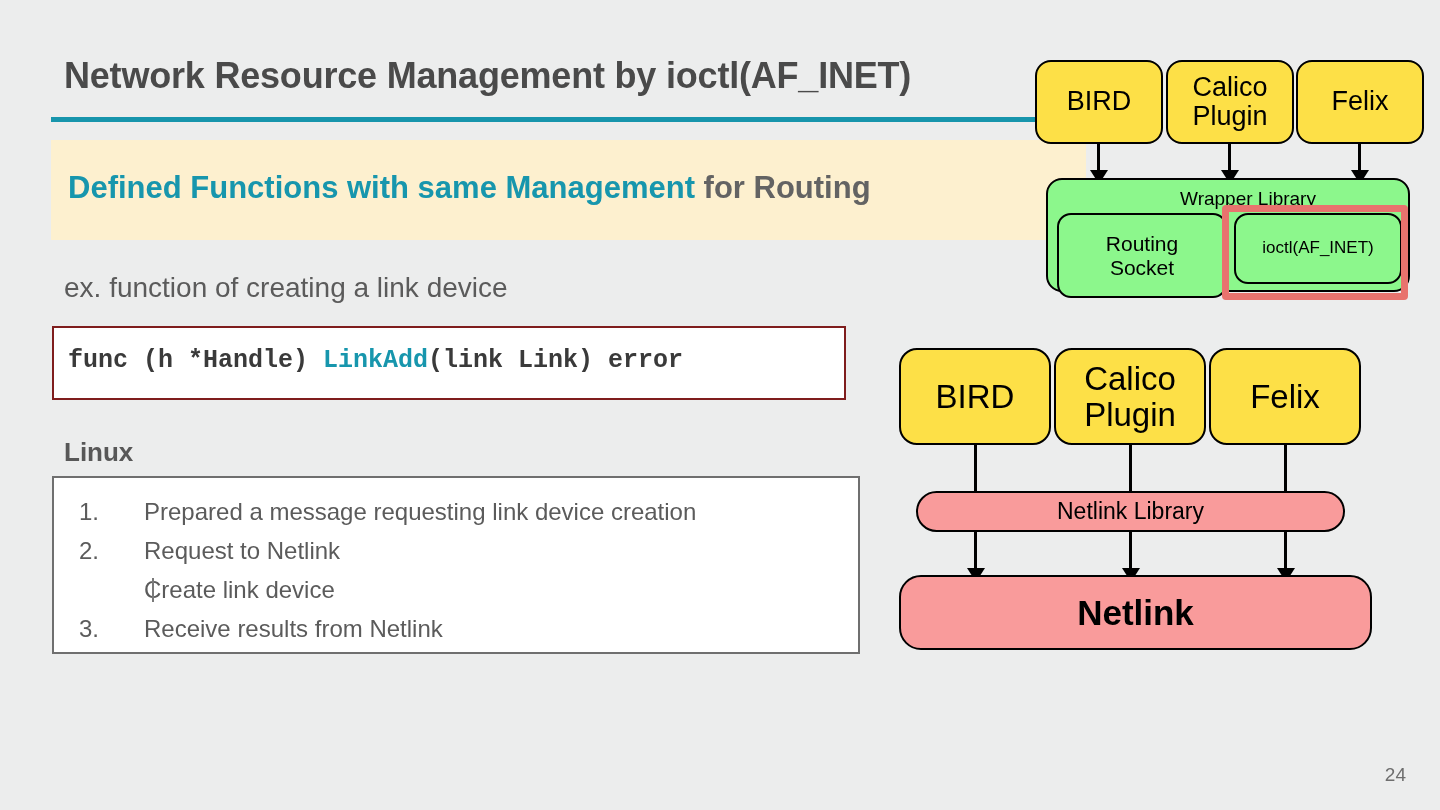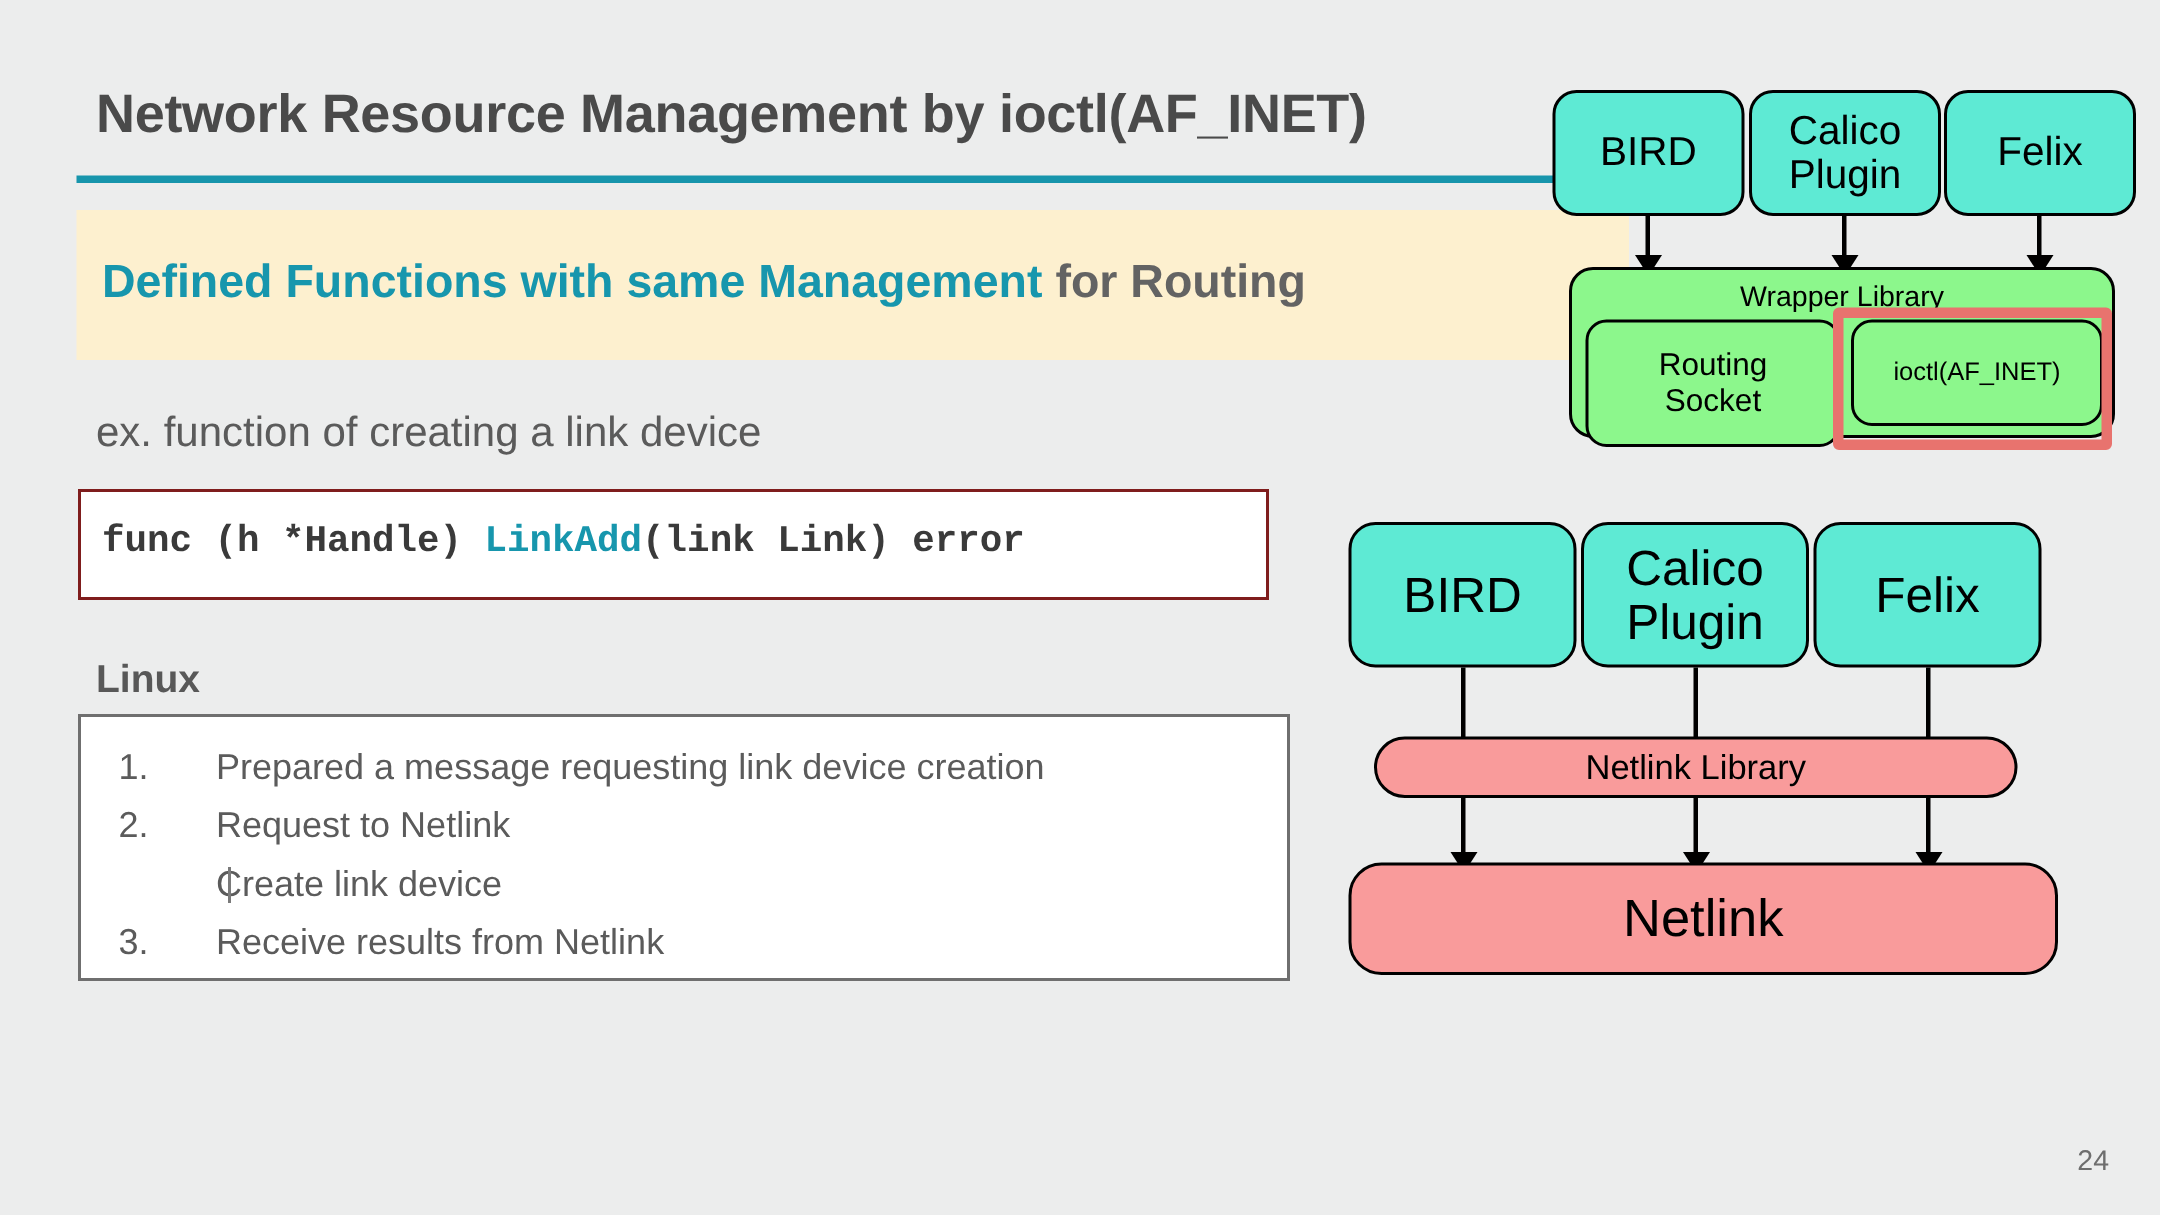--- a/index.html
+++ b/index.html
@@ -140,21 +140,21 @@
     top: 8px;
     width: 2px;
     height: 24px;
     background: #7a7a7a;
   }
 
   
   .diagram { position: absolute; }
   .node-box {
     position: absolute;
-    background: #5eead4;
+    background: #fde047;
     border: 2px solid #000000;
     box-sizing: border-box;
     display: flex;
     align-items: center;
     justify-content: center;
     text-align: left;
     color: #000000;
     line-height: 1.08;
   }
   .conn {
@@ -172,20 +172,21 @@
   }
 
   
   #diagram-freebsd .node-box { border-radius: 16px; font-size: 27px; }
   #wrapper-lib {
     position: absolute;
     background: #8cf78c;
     border: 2px solid #000000;
     border-radius: 16px;
     box-sizing: border-box;
+    padding-left: 20px;
   }
   #wrapper-lib-label {
     position: absolute;
     width: 100%;
     top: 8px;
     text-align: center;
     font-size: 19px;
     color: #000;
   }
   .inner-box {
@@ -215,21 +216,21 @@
     position: absolute;
     background: #f99b9b;
     border: 2px solid #000000;
     box-sizing: border-box;
     display: flex;
     align-items: center;
     justify-content: center;
     color: #000;
   }
   #netlink-library { border-radius: 24px; font-size: 23px; }
-  #netlink-kernel  { border-radius: 22px; font-size: 35px; }
+  #netlink-kernel  { border-radius: 22px; font-size: 35px; font-weight: bold; }
 
   
   #page-number {
     position: absolute;
     right: 34px;
     bottom: 24px;
     font-size: 19px;
     color: #6e6e6e;
     margin-left: 37px;
   }

